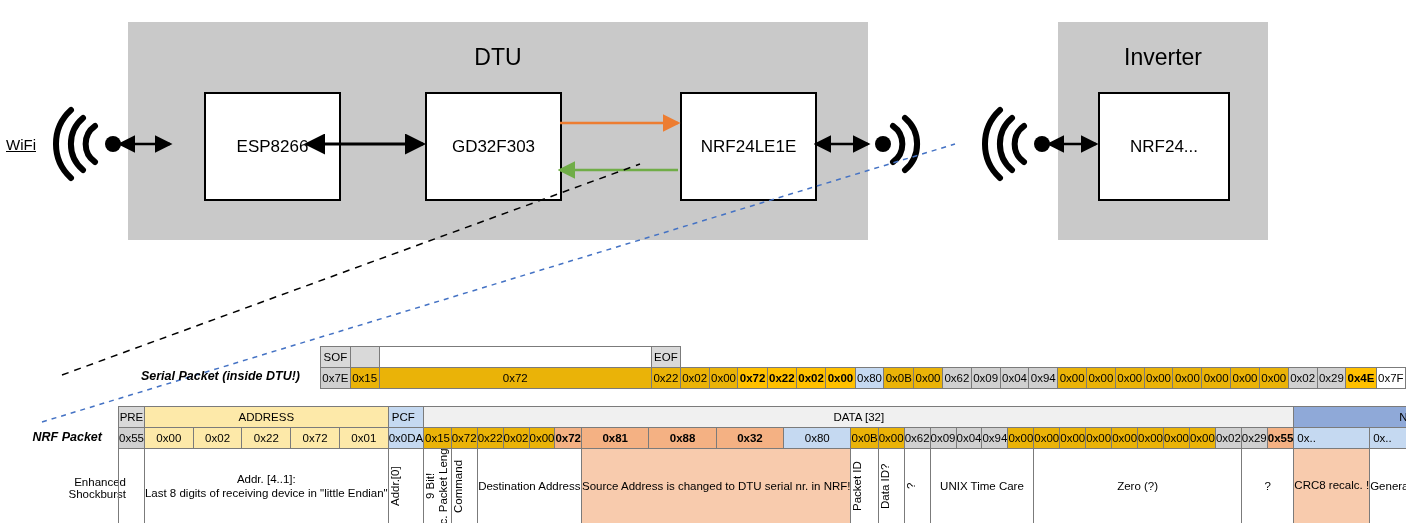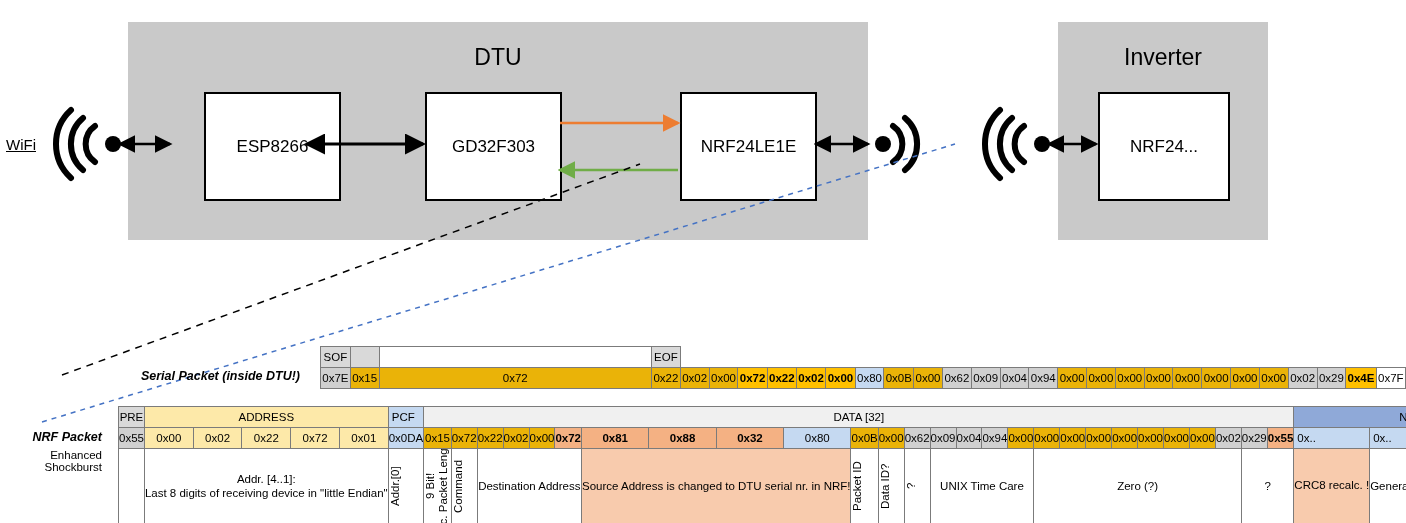--- a/index.html
+++ b/index.html
@@ -163,21 +163,21 @@
         <td class="green" style="width: 36px;">0x00</td>
         <td class="gray" style="width: 36px;">0x02</td>
         <td class="gray" style="width: 36px;">0x29</td>
         <td class="yellowb" style="width: 36px;">0x4E</td>
         <td class="white" style="width:36px;">0x7F</td>
   </tr>
 </tbody>
   </table>
 
 <div class="row-label" style="left:0px;top:430px;width:102px;">NRF Packet</div>
-<div class="sub-label" style="left:0px;top:449px;width:102px;">Enhanced Shockburst</div>
+<div class="sub-label" style="left:0px;top:476px;width:102px;padding-left:24px;">Enhanced Shockburst</div>
 
 <table class="pkt" style="left:118px;top:406px;">
   <tbody>
       <tr>
     <td class="hdrc" style="width:36px;margin-top:19px;">PRE</td>
     <td class="yellow" colspan="5">ADDRESS</td>
     <td class="blue" style="width:36px;text-align:left;padding-left:3px;">PCF</td>
     <td class="blank" id="nrf-data-hdr-cell" style="background:#f0f0f0;border:1px solid #7b7b7b;" colspan="27">DATA [32]</td>
     <td class="bluehdr" colspan="2">NRF CRC</td>
   </tr>

